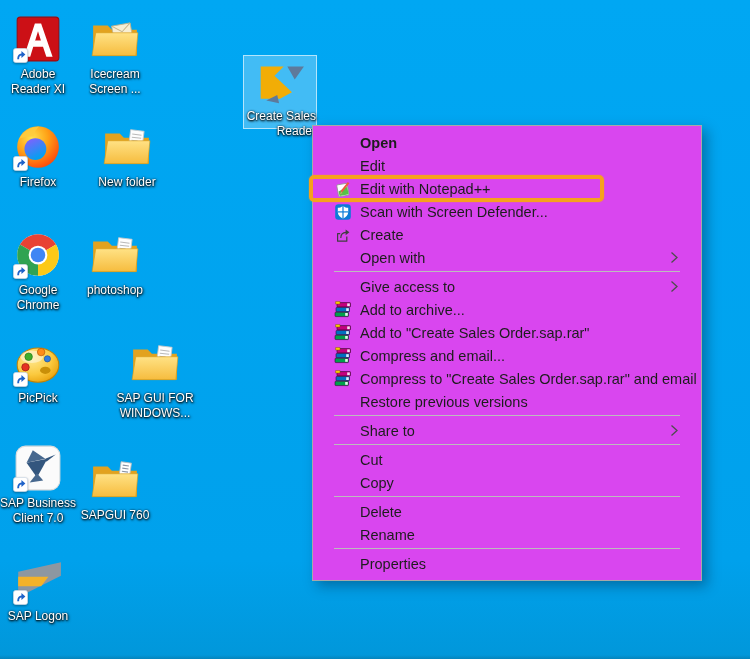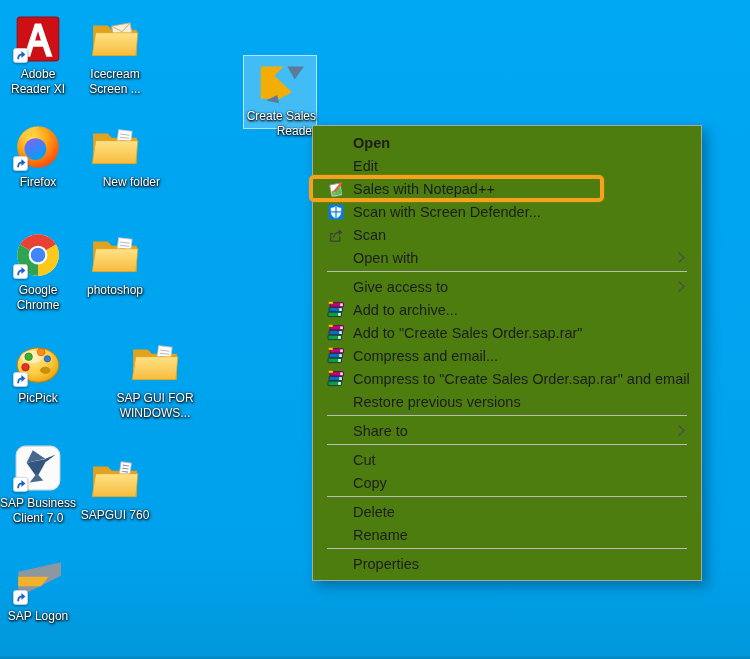--- a/index.html
+++ b/index.html
@@ -24,21 +24,21 @@
   
   .sel{position:absolute;left:243px;top:55px;width:74px;height:74px;
     background:rgba(190,230,252,.35);border:1px solid rgba(240,250,255,.65);
     box-sizing:border-box;text-align:right;}
   .sel .dicon-art{width:56px;height:46px;margin:5px auto 0;}
   .sel .dicon-art svg{width:56px;height:46px;display:block;}
   .sel .dicon-label{margin-top:2px;}
 
   
   .menu{position:absolute;left:312px;top:125px;width:390px;box-sizing:border-box;
-    background:#4d7c0f;border:1px solid #a8a8a8;padding:5px 4px;
+    background:#d946ef;border:1px solid #a8a8a8;padding:5px 11px;
     box-shadow:5px 5px 12px rgba(0,20,40,.35);}
   .menu-item{position:relative;height:23px;display:flex;align-items:center;
     font-size:14.5px;color:#1d1d1d;cursor:default;}
   .menu-item.bold .mi-label{font-weight:bold;}
   .mi-icon{width:21px;height:19px;margin-left:8px;margin-right:7px;flex:0 0 21px;
     display:flex;align-items:center;justify-content:center;}
   .mi-icon svg{width:18px;height:18px;}
   .mi-label{white-space:nowrap;}
   .mi-chevron{position:absolute;right:11px;top:5px;width:9px;height:13px;}
   .menu-sep{height:1px;background:#bcbcbc;margin:2px 10px 3px 10px;}
@@ -226,21 +226,21 @@
           <use href="#sym-firefox"></use>
         </svg>
       <svg class="badge">
           <use href="#sym-shortcut"></use>
         </svg>
     </div>
     <div class="dicon-label">
         <div>Firefox</div>
       </div>
   </div>
-    <div class="dicon" style="left: 70px; top: 122px; text-align: right;">
+    <div class="dicon" style="left: 82px; top: 122px;">
     <div class="dicon-art">
       <svg class="main">
           <use href="#sym-folder"></use>
         </svg>
 
     </div>
     <div class="dicon-label">
         <div>New folder</div>
       </div>
   </div>
@@ -354,37 +354,37 @@
     <div class="menu-item">
     <span class="mi-icon"></span>
     <span class="mi-label">Edit</span>
   </div>
     <div class="menu-item">
     <span class="mi-icon">
         <svg>
           <use href="#sym-notepadpp"></use>
         </svg>
       </span>
-    <span class="mi-label">Sales with Notepad++</span>
+    <span class="mi-label">Edit with Notepad++</span>
   </div>
     <div class="menu-item">
     <span class="mi-icon">
         <svg>
           <use href="#sym-defender"></use>
         </svg>
       </span>
     <span class="mi-label">Scan with Screen Defender...</span>
   </div>
     <div class="menu-item">
     <span class="mi-icon">
         <svg>
           <use href="#sym-share"></use>
         </svg>
       </span>
-    <span class="mi-label">Scan</span>
+    <span class="mi-label">Create</span>
   </div>
     <div class="menu-item">
     <span class="mi-icon"></span>
     <span class="mi-label">Open with</span>
   <svg class="mi-chevron">
         <use href="#sym-chevron"></use>
       </svg>
     </div>
     <div class="menu-sep"></div>
     <div class="menu-item">

